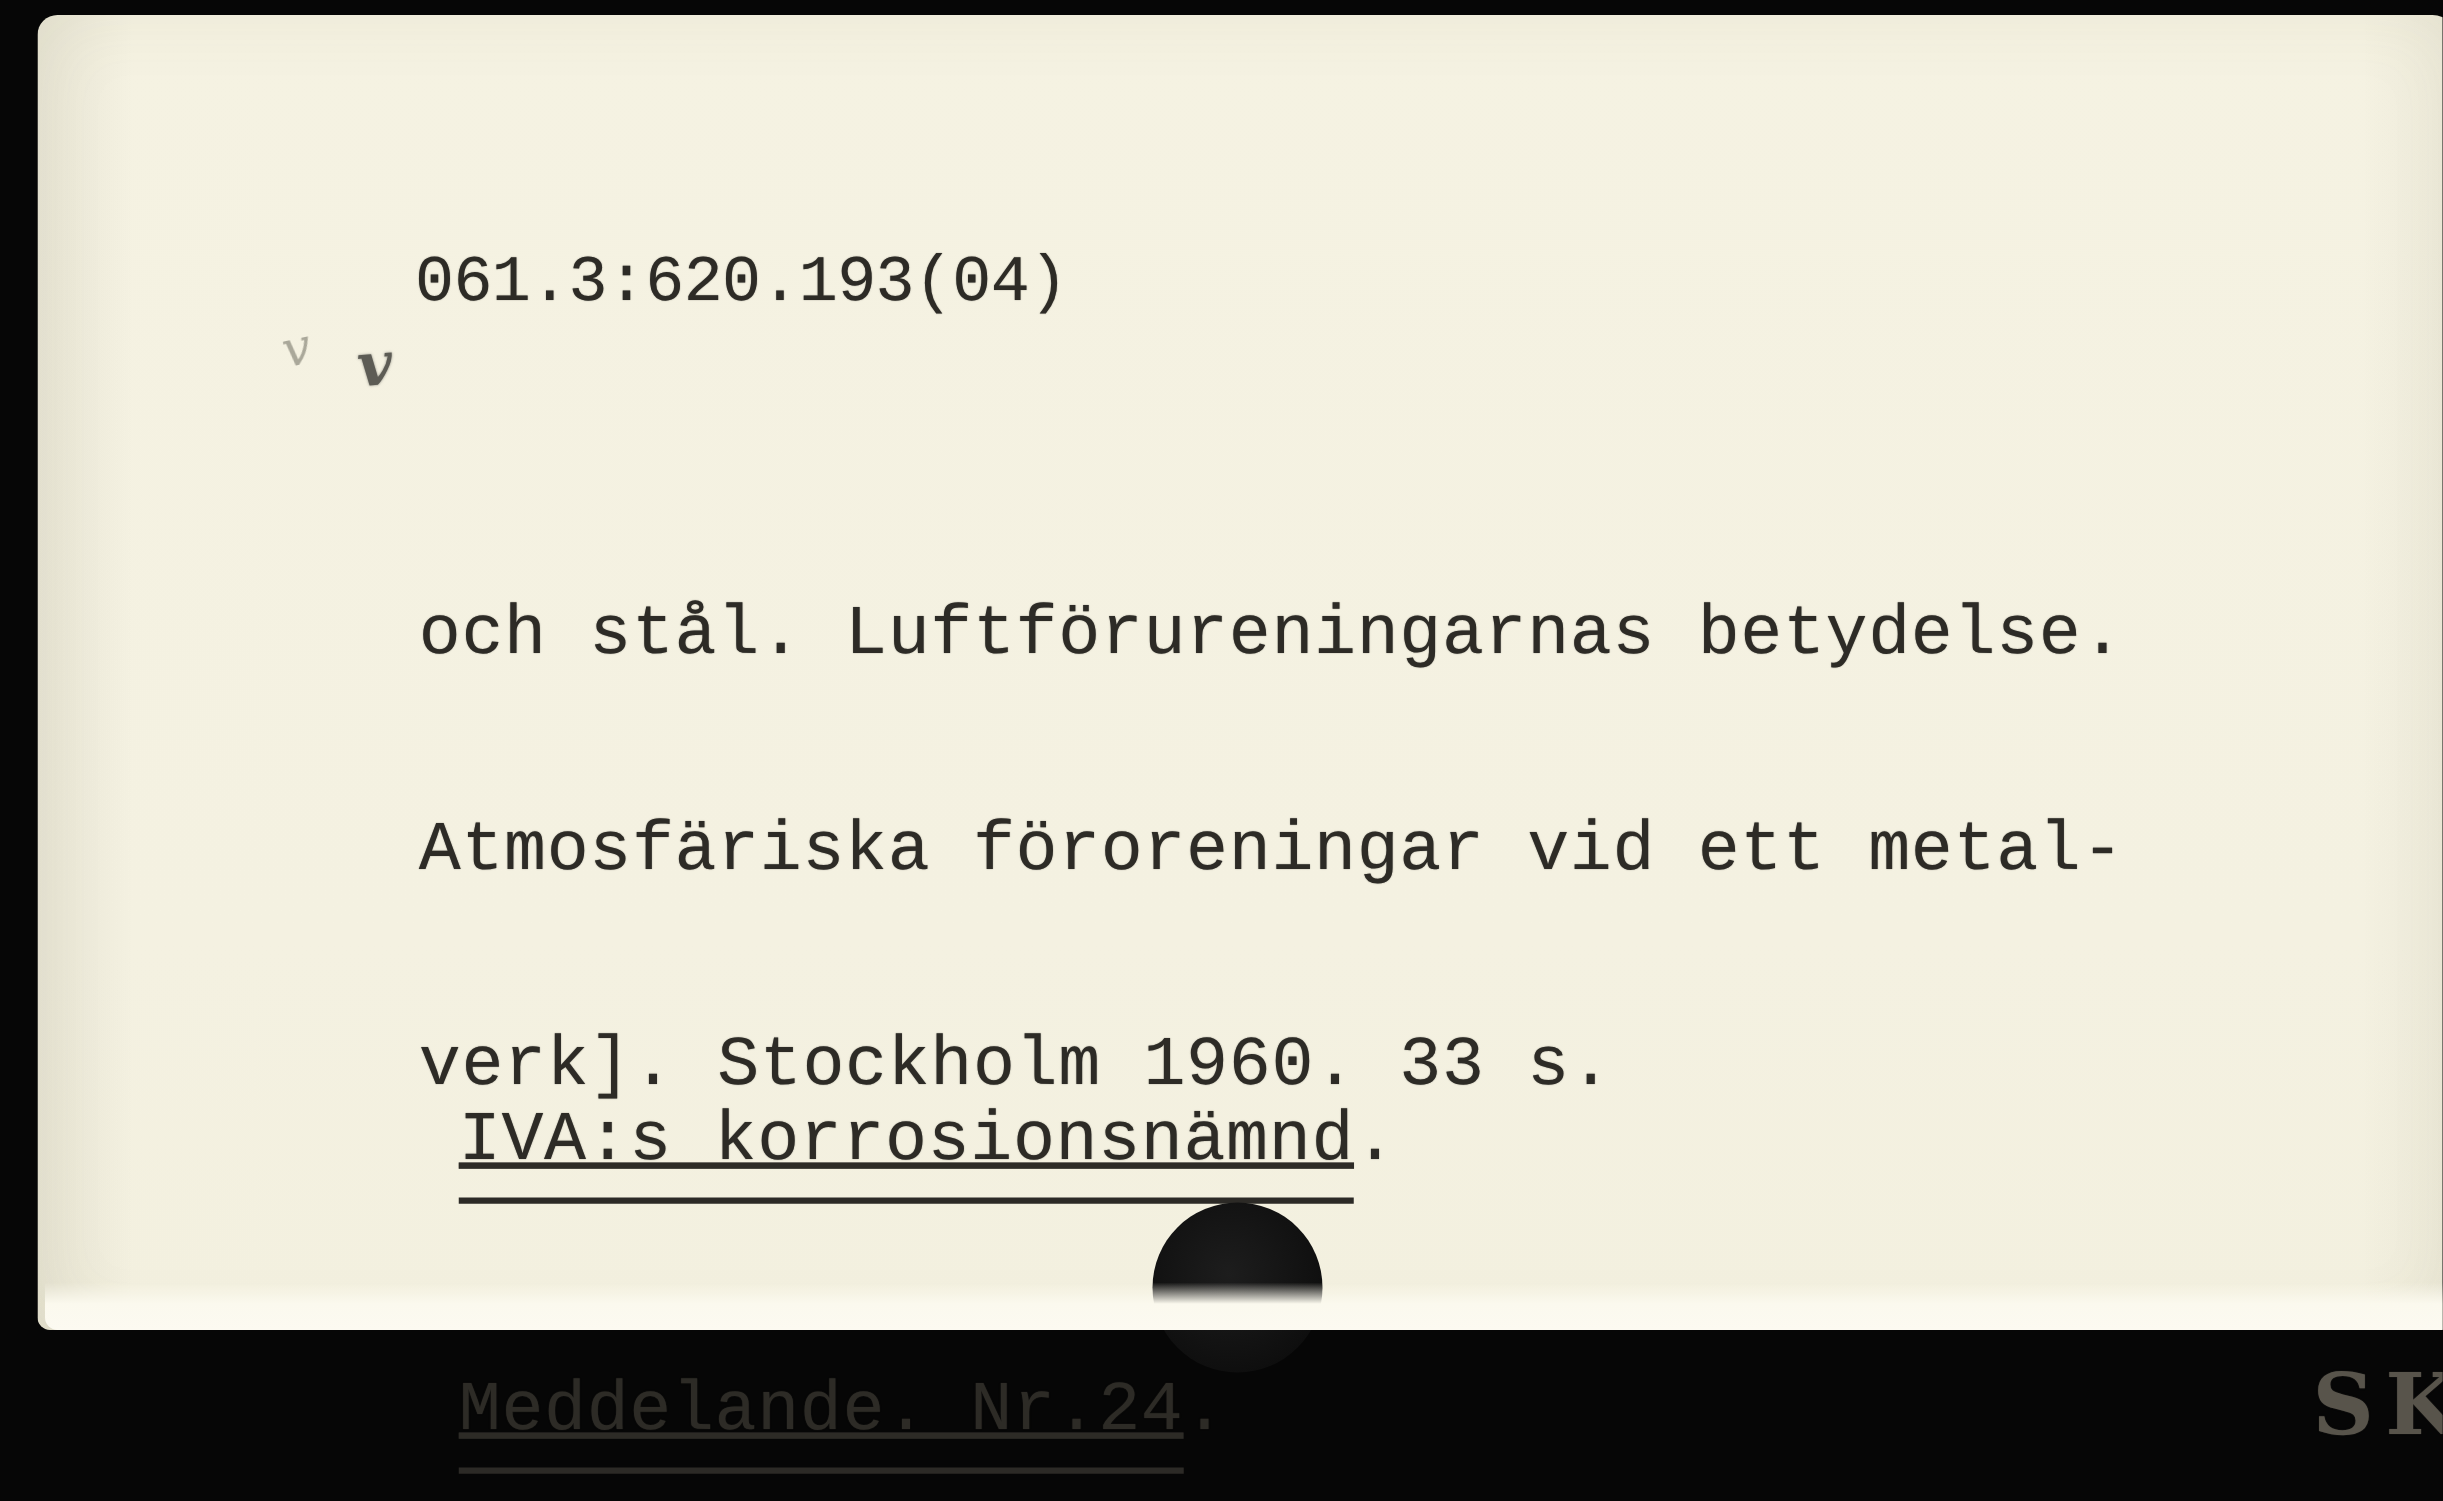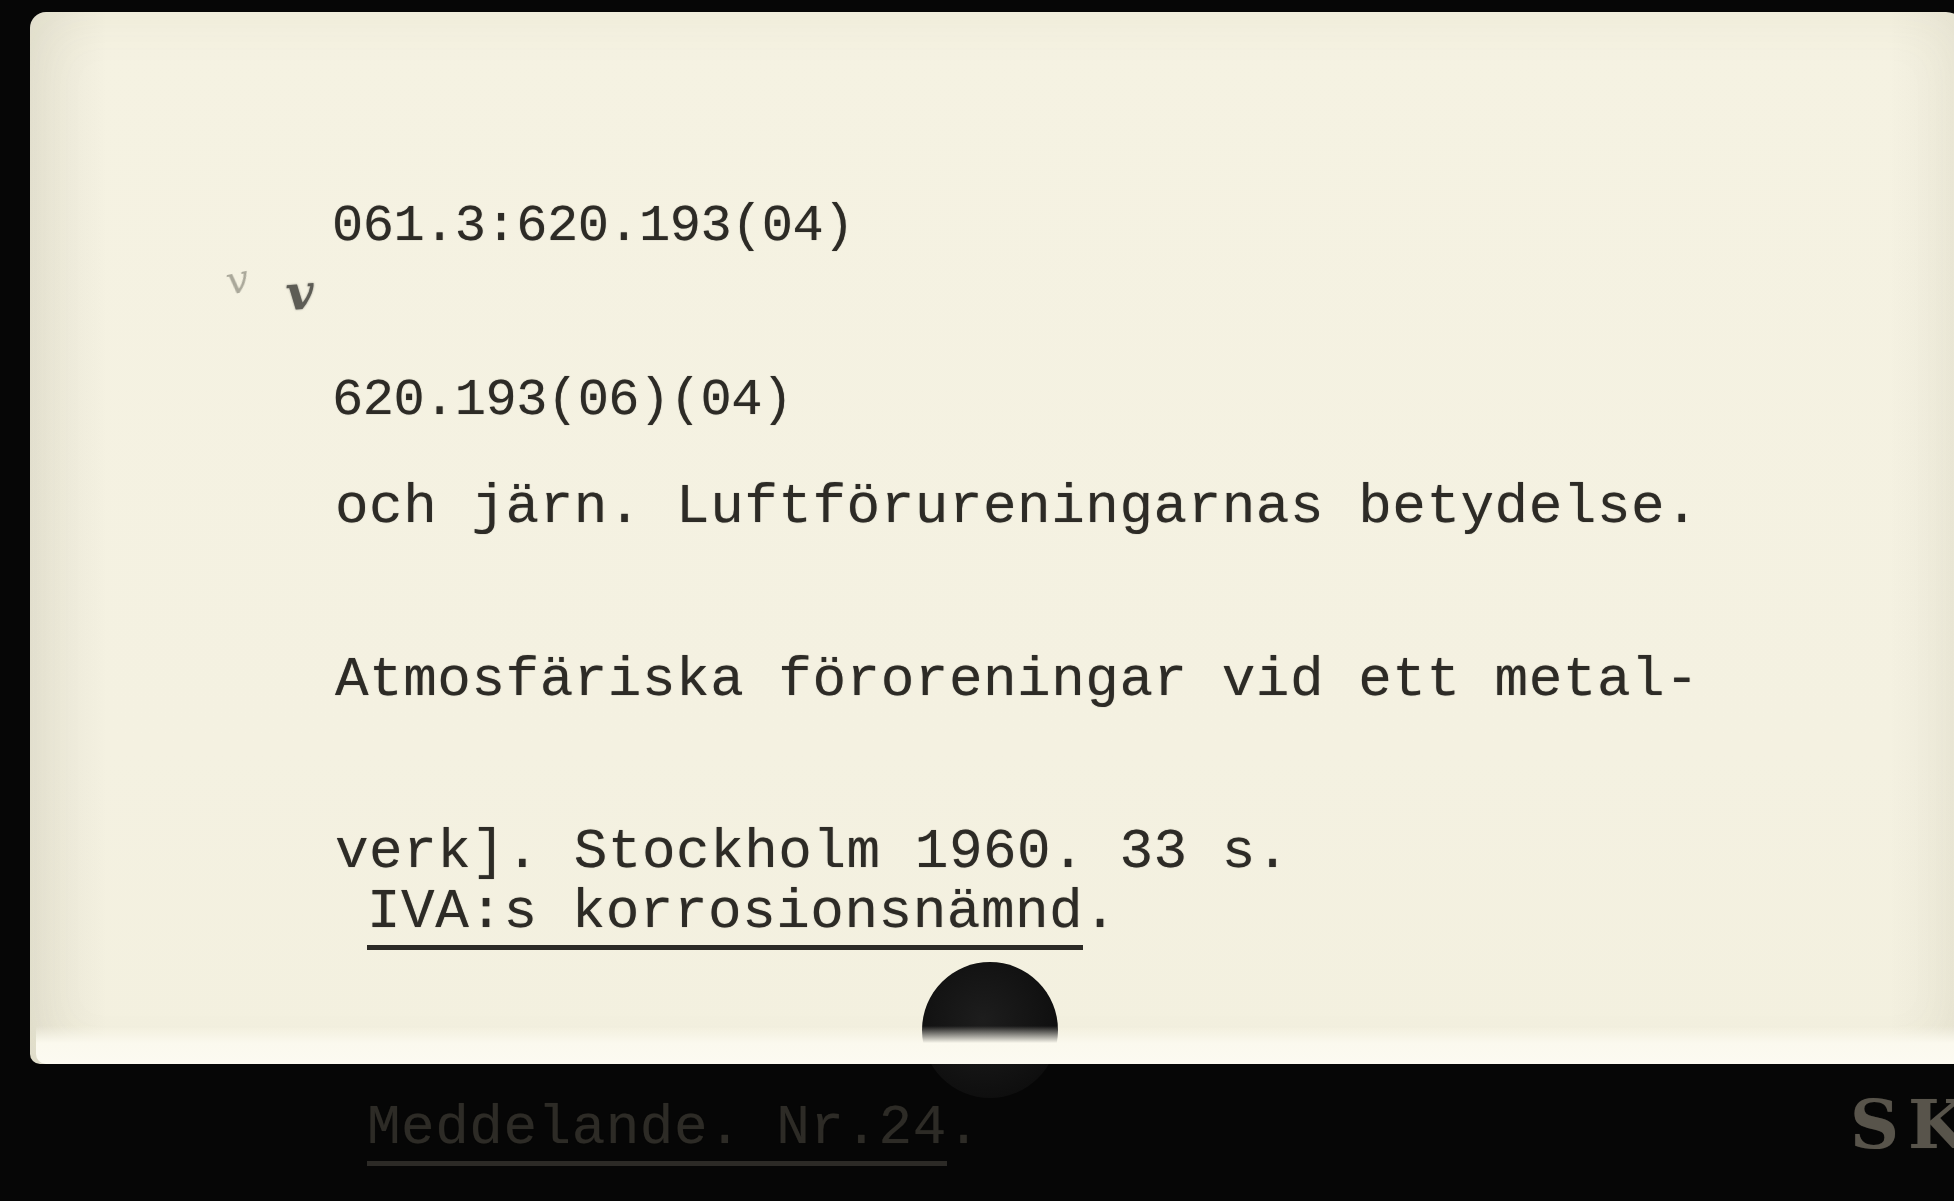--- a/index.html
+++ b/index.html
@@ -79,21 +79,22 @@
 
   .series {
     position:absolute;
     left:337px; top:720px;
     font-size:56px;
     line-height:72px;
     letter-spacing:0.5px;
   }
   .series .u {
     border-bottom:5px solid #2c2a26;
-    padding-bottom:1px;
+    padding-bottom:14px;
+    text-decoration:underline;
   }
 
   .hole {
     position:absolute;
     left:892px; top:950px;
     width:136px; height:136px;
     border-radius:50%;
     background:radial-gradient(circle at 45% 42%, #1d1d1d 0%, #0f0f0f 70%, #080808 100%);
   }
 
@@ -109,30 +110,29 @@
   }
 </style>
 </head>
 <body>
 
 <div class="scene">
   <div class="card">
 
     <div class="classification typed">
       <div>061.3:620.193(04)</div>
-      <div>620.193(06)(04)</div>
     </div>
 
     <div class="marks">
       <span class="mark mark-faint">v</span>
       <span class="mark mark-dark">v</span>
     </div>
 
     <div class="description typed">
-      <div>och järn. Luftförureningarnas betydelse.</div>
+      <div>och stål. Luftförureningarnas betydelse.</div>
       <div>Atmosfäriska föroreningar vid ett metal-</div>
       <div>verk]. Stockholm 1960. 33 s.</div>
     </div>
 
     <div class="series typed">
       <div><span class="u">IVA:s korrosionsnämnd</span><span>.</span></div>
       <div><span class="u">Meddelande. Nr.24</span><span>.</span></div>
     </div>
 
     <div class="hole"></div>

